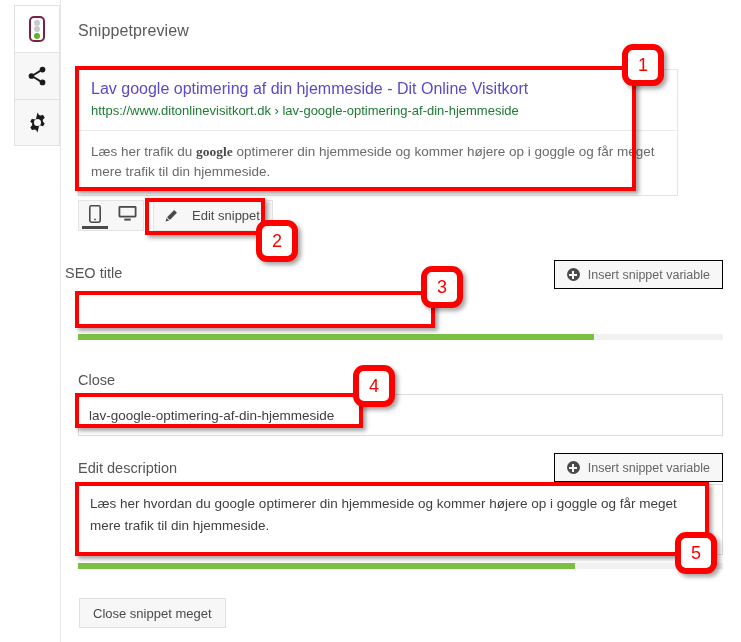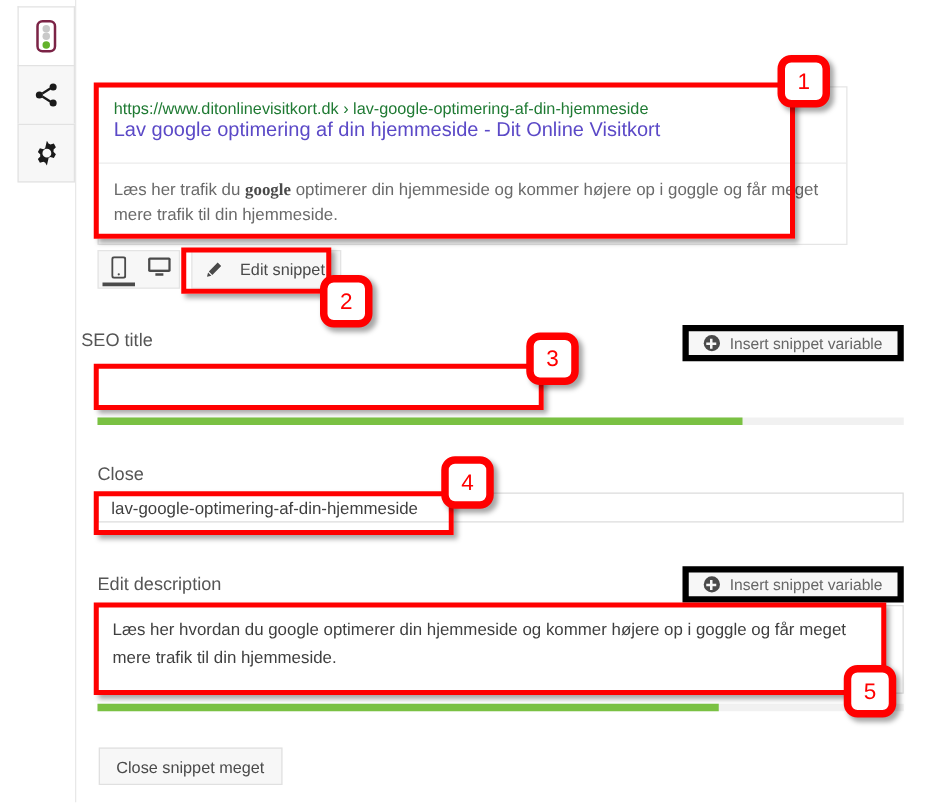--- a/index.html
+++ b/index.html
@@ -159,21 +159,21 @@
   .field-label {
     position: absolute;
     font-size: 14.5px;
     color: #555;
   }
   .insert-var-button {
     position: absolute;
     right: 18px;
     height: 29px;
     background: #f7f7f7;
-    border: 5px solid #000000;
+    border: 1px solid #000000;
     box-sizing: border-box;
     display: flex;
     align-items: center;
     gap: 8px;
     padding: 0 12px;
     font-size: 12.5px;
     color: #666;
     cursor: pointer;
   }
   .plus-circle {
@@ -213,21 +213,21 @@
     color: #fff;
     font-size: 12.5px;
     border-radius: 11px;
     padding: 3px 11px 4px 11px;
     line-height: 14px;
     white-space: nowrap;
   }
 
   #slug-input {
     top: 394px;
-    height: 24px;
+    height: 42px;
     display: flex;
     align-items: center;
     padding: 0 10px;
     font-size: 13.5px;
     color: #3f3f3f;
   }
 
   #meta-desc-input {
     top: 484px;
     height: 71px;
@@ -317,25 +317,26 @@
 
   <div class="rail-item alt">
     <svg width="23" height="23" viewBox="0 0 24 24">
       <path fill="#1a1a1a" d="M12 1.6l1.5 2.6c.5.12.98.32 1.42.58l2.9-.72 1.7 2.94-2 2.2c.05.27.08.54.08.82s-.03.55-.08.82l2 2.2-1.7 2.94-2.9-.72c-.44.26-.92.46-1.42.58L12 22.4l-1.5-2.6c-.5-.12-.98-.32-1.42-.58l-2.9.72-1.7-2.94 2-2.2a4.9 4.9 0 010-1.64l-2-2.2 1.7-2.94 2.9.72c.44-.26.92-.46 1.42-.58L12 1.6zm0 6.7a3.7 3.7 0 100 7.4 3.7 3.7 0 000-7.4z"></path>
     </svg>
   </div>
 </div>
 
 <div id="main-panel">
 
+  <div id="panel-title">Snippetpreview</div>
 
   <div id="snippet-preview-card">
     <div id="preview-head">
+      <div id="preview-title">Lav google optimering af din hjemmeside - Dit Online Visitkort</div>
       <div id="preview-url">https://www.ditonlinevisitkort.dk › lav-google-optimering-af-din-hjemmeside</div>
-      <div id="preview-title">Lav google optimering af din hjemmeside - Dit Online Visitkort</div>
     </div>
     <div id="preview-divider"></div>
     <div id="preview-desc">
       <span>Læs her trafik du </span><b>google</b><span> optimerer din hjemmeside og kommer højere op i goggle og får meget mere trafik til din hjemmeside.</span>
     </div>
   </div>
 
   <div id="preview-toolbar">
     <div id="device-toggle">
       <div class="device-btn active">

